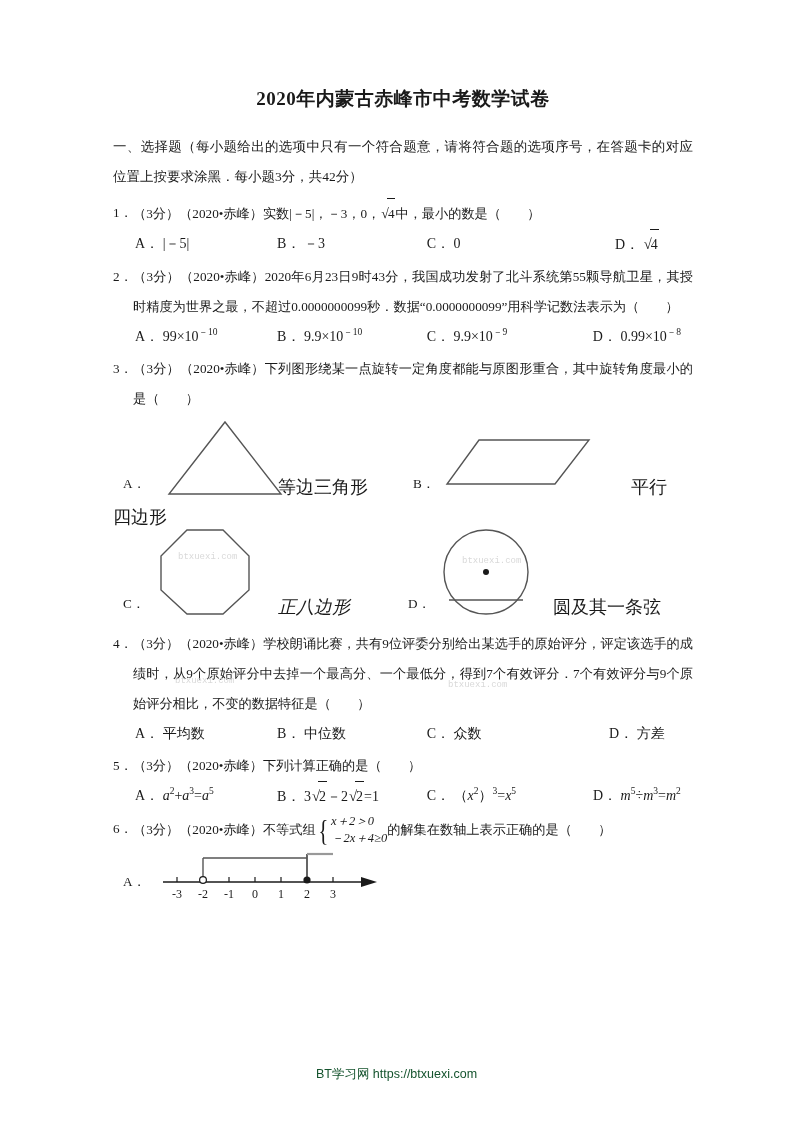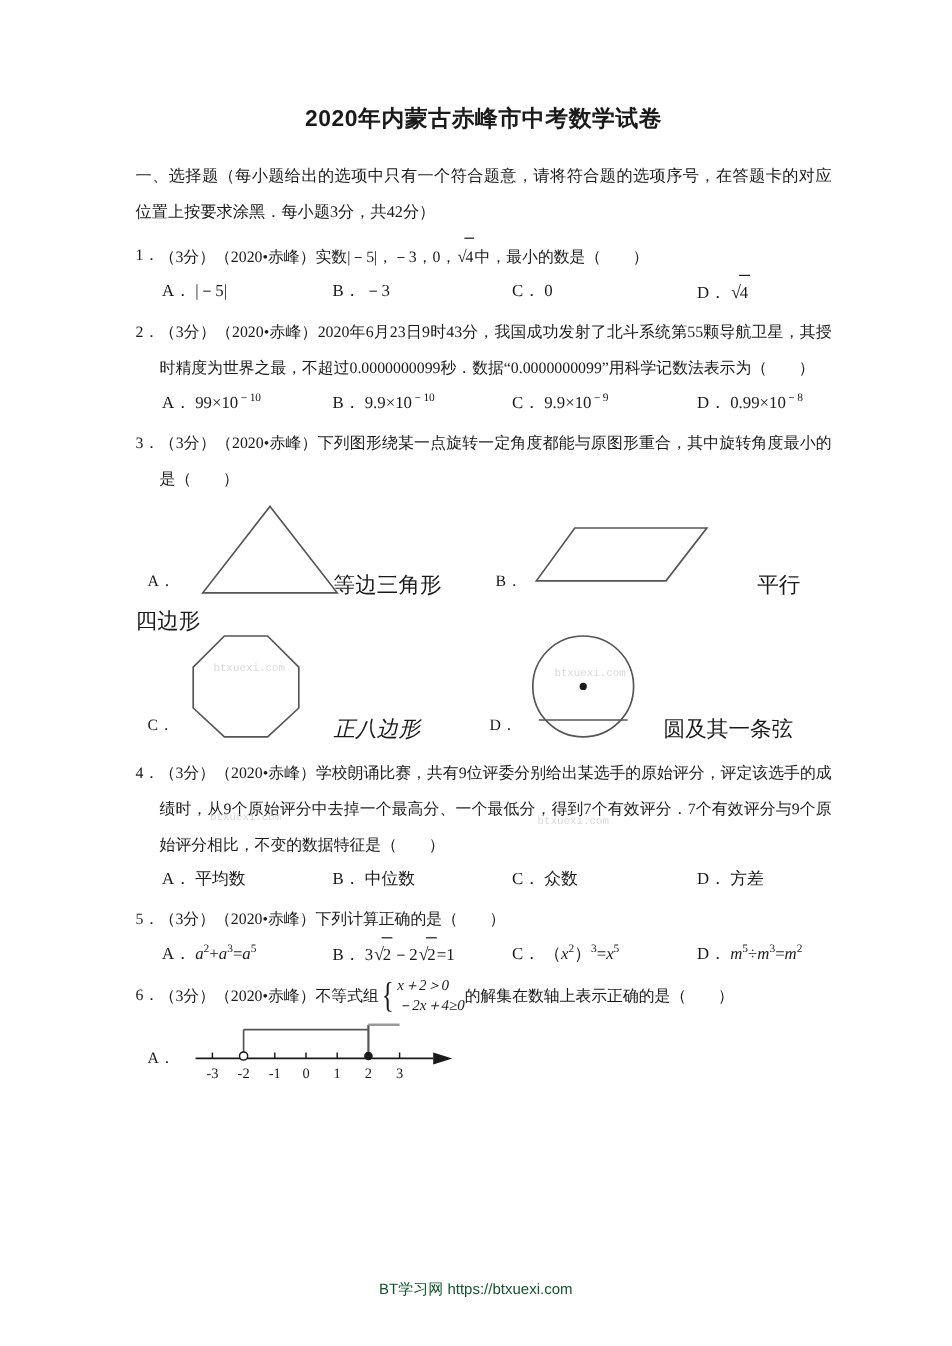--- a/index.html
+++ b/index.html
@@ -26,21 +26,21 @@
     left: 113px;
     top: 86px;
     width: 580px;
   }
   .doc-title {
     text-align: center;
     font-size: 19px;
     font-weight: bold;
     letter-spacing: 0.5px;
     margin: 0 0 20px 0;
-    font-family: Liberation Sans, sans-serif;
+    font-family: Liberation Serif, serif;
   }
   .section-head {
     font-size: 13.5px;
     line-height: 30px;
     text-align: justify;
     margin-bottom: 6px;
     font-weight: 500;
   }
   .q {
     margin-bottom: 2px;
@@ -63,21 +63,21 @@
     font-size: 14px;
     line-height: 30px;
     padding-left: 22px;
   }
   .opts > div {
     white-space: nowrap;
   }
   .o1 { width: 152px; }
   .o2 { width: 160px; }
   .o3 { width: 165px; }
-  .o4 { width: 120px; }
+  .o4 { width: 120px; text-align: center; }
   sup {
     font-size: 0.68em;
     vertical-align: super;
     line-height: 0;
   }
   .sqrt {
     display: inline-block;
     position: relative;
     padding-left: 1px;
   }

